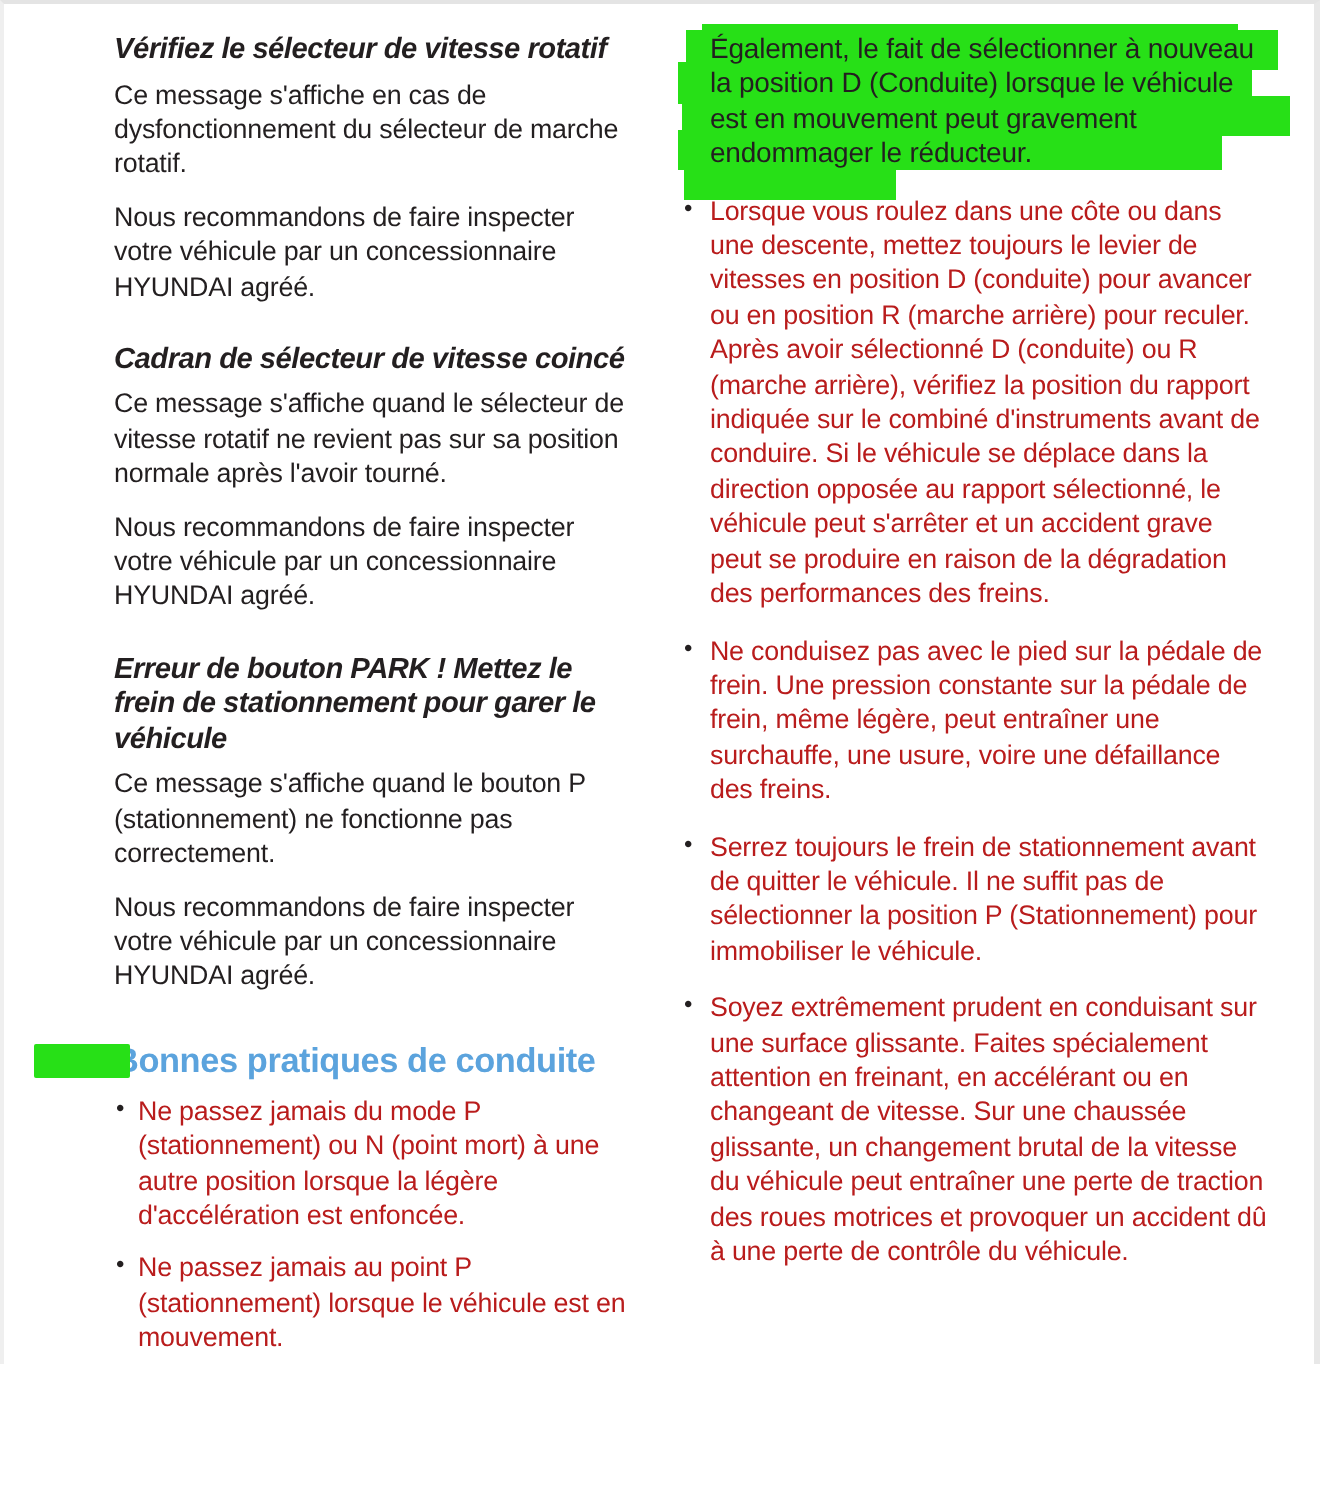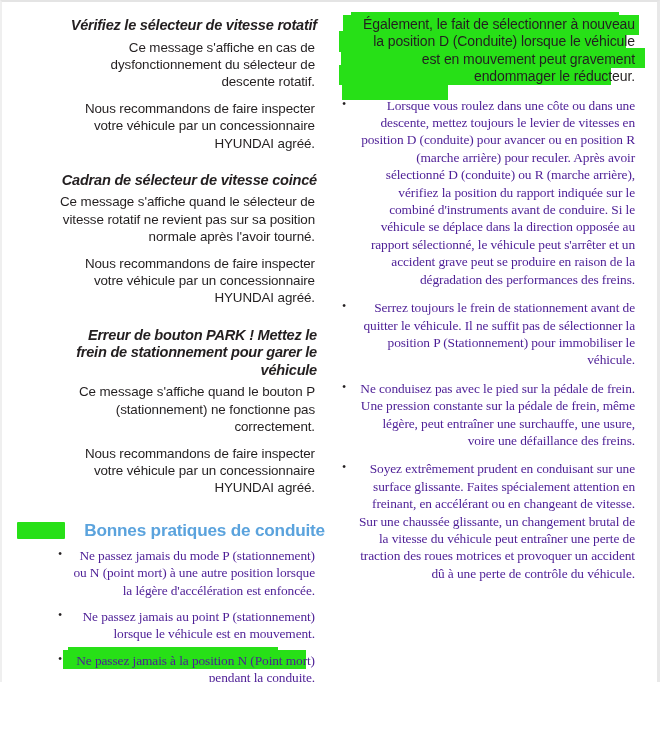--- a/index.html
+++ b/index.html
@@ -18,21 +18,20 @@
 
   #page {
     position: relative;
     width: 660px;
     height: 682px;
     background: #ffffff;
     border-top: 2px solid #e4e4e4;
     border-left: 2px solid #efefef;
     border-right: 3px solid #e8e8e8;
     overflow: hidden;
-    text-align: right;
   }
 
   #columns {
     display: flex;
     width: 100%;
     height: 100%;
     padding-top: 6px;
   }
 
   .col {
@@ -99,22 +98,21 @@
     padding: 0;
   }
   ul.bullets > li {
     position: relative;
     font-size: 13.4px;
     line-height: 17.4px;
     letter-spacing: -0.1px;
     margin: 0 0 9px 0;
     padding-left: 57px;
     padding-right: 10px;
-    color: #4c1d95;
-    font-family: Liberation Serif, serif;
+    color: #b91c1c;
   }
   ul.bullets > li::before {
     content: "\2022";
     position: absolute;
     left: 46px;
     top: -1px;
     font-size: 12px;
     color: #231f20;
   }
   ul.bullets > li.nobullet { }
@@ -175,21 +173,21 @@
 </style>
 </head>
 <body>
 
 <div id="page">
   <div id="columns">
 
     <div class="col col-left">
 
       <h2 class="sec-title first">Vérifiez le sélecteur de vitesse rotatif</h2>
-      <p class="body">Ce message s'affiche en cas de dysfonctionnement du sélecteur de descente rotatif.</p>
+      <p class="body">Ce message s'affiche en cas de dysfonctionnement du sélecteur de marche rotatif.</p>
       <p class="body">Nous recommandons de faire inspecter votre véhicule par un concessionnaire HYUNDAI agréé.</p>
 
       <h2 class="sec-title spaced">Cadran de sélecteur de vitesse coincé</h2>
       <p class="body">Ce message s'affiche quand le sélecteur de vitesse rotatif ne revient pas sur sa position normale après l'avoir tourné.</p>
       <p class="body">Nous recommandons de faire inspecter votre véhicule par un concessionnaire HYUNDAI agréé.</p>
 
       <h2 class="sec-title spaced">Erreur de bouton PARK ! Mettez le frein de stationnement pour garer le véhicule</h2>
       <p class="body">Ce message s'affiche quand le bouton P (stationnement) ne fonctionne pas correctement.</p>
       <p class="body">Nous recommandons de faire inspecter votre véhicule par un concessionnaire HYUNDAI agréé.</p>
 
@@ -220,20 +218,20 @@
         <span class="blob b1"></span>
         <span class="blob b2"></span>
         <span class="blob b3"></span>
         <span class="blob b4"></span>
         <span class="blob b5"></span>
         <span class="txt">Également, le fait de sélectionner à nouveau la position D (Conduite) lorsque le véhicule est en mouvement peut gravement endommager le réducteur.</span>
       </div>
 
       <ul class="bullets">
         <li>Lorsque vous roulez dans une côte ou dans une descente, mettez toujours le levier de vitesses en position D (conduite) pour avancer ou en position R (marche arrière) pour reculer. Après avoir sélectionné D (conduite) ou R (marche arrière), vérifiez la position du rapport indiquée sur le combiné d'instruments avant de conduire. Si le véhicule se déplace dans la direction opposée au rapport sélectionné, le véhicule peut s'arrêter et un accident grave peut se produire en raison de la dégradation des performances des freins.</li>
+        <li>Ne conduisez pas avec le pied sur la pédale de frein. Une pression constante sur la pédale de frein, même légère, peut entraîner une surchauffe, une usure, voire une défaillance des freins.</li>
         <li>Serrez toujours le frein de stationnement avant de quitter le véhicule. Il ne suffit pas de sélectionner la position P (Stationnement) pour immobiliser le véhicule.</li>
-        <li>Ne conduisez pas avec le pied sur la pédale de frein. Une pression constante sur la pédale de frein, même légère, peut entraîner une surchauffe, une usure, voire une défaillance des freins.</li>
         <li>Soyez extrêmement prudent en conduisant sur une surface glissante. Faites spécialement attention en freinant, en accélérant ou en changeant de vitesse. Sur une chaussée glissante, un changement brutal de la vitesse du véhicule peut entraîner une perte de traction des roues motrices et provoquer un accident dû à une perte de contrôle du véhicule.</li>
       </ul>
     </div>
 
   </div>
 </div>
 
 </body></html>

